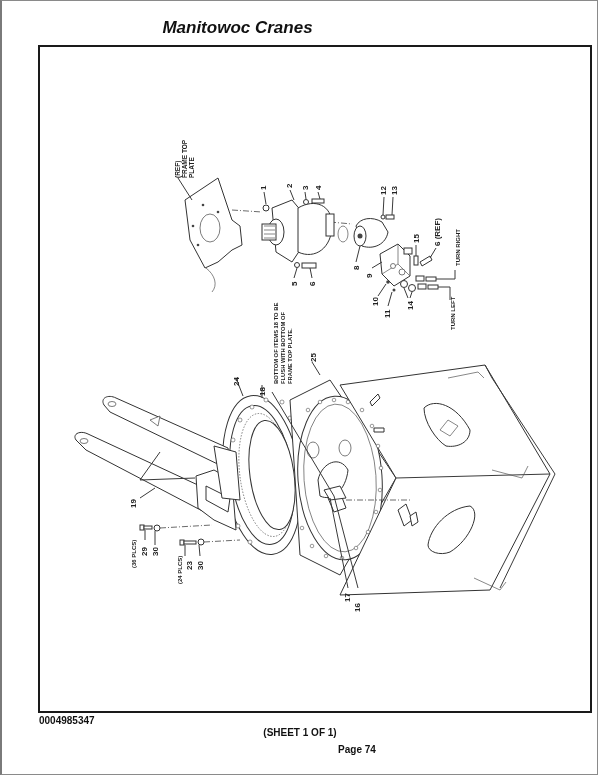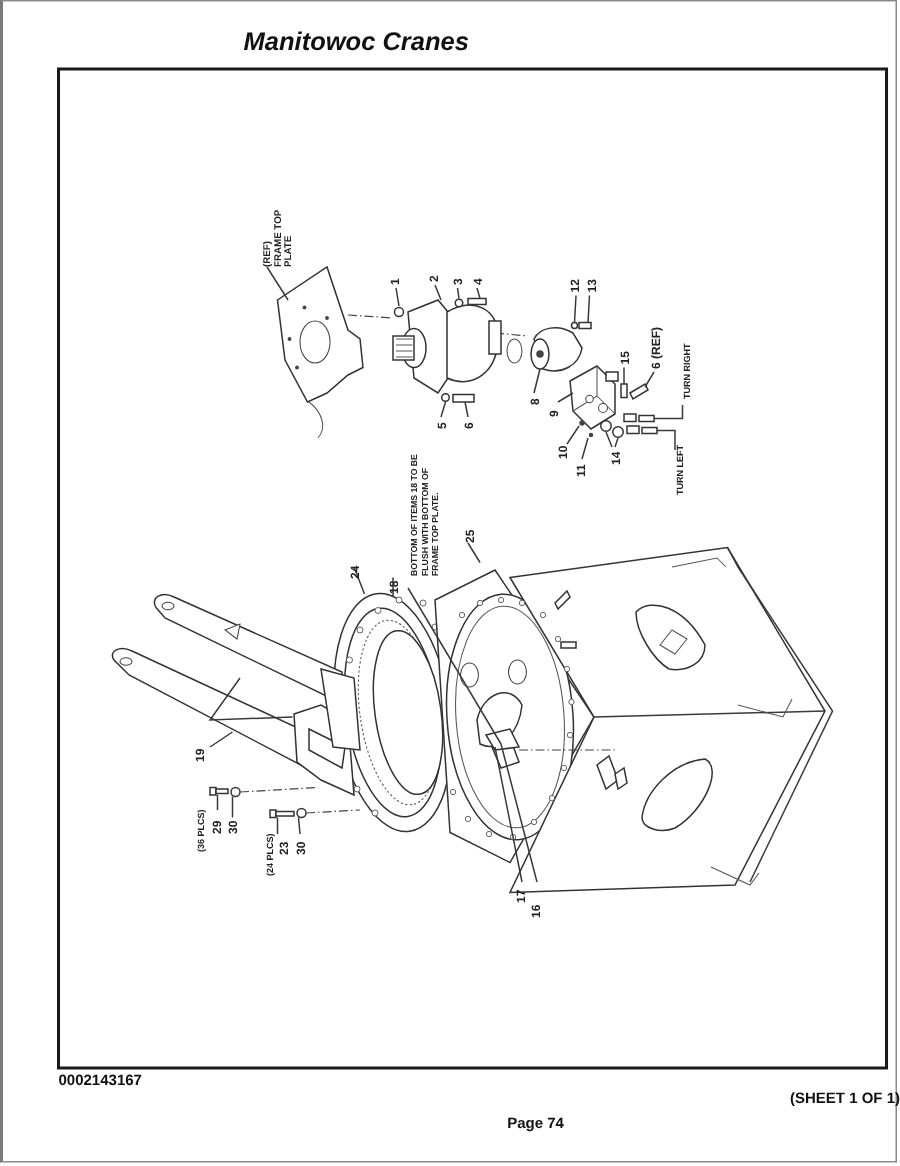--- a/index.html
+++ b/index.html
@@ -6,21 +6,21 @@
   body { width: 600px; height: 777px; position: relative; overflow: hidden;
          font-family: "Liberation Sans", sans-serif; }
   .page-edge { position: absolute; left: 0; top: 0; width: 598px; height: 775px;
                border: 1px solid #8a8a8a; border-left: 2px solid #7a7a7a; box-sizing: border-box; }
   .title { position: absolute; left: 0; width: 475px; top: 18px; text-align: center;
            font-size: 17px; font-weight: bold; font-style: italic; color: #111; }
   .frame { position: absolute; left: 38px; top: 45px; width: 554px; height: 668px;
            border: 2px solid #1a1a1a; box-sizing: border-box; background: #fff; }
   .frame svg { position: absolute; left: -2px; top: -2px; }
   .docnum { position: absolute; left: 39px; top: 715px; font-size: 10px; font-weight: bold; color: #111; }
-  .sheet { position: absolute; left: 0; width: 600px; top: 727px; text-align: right;
+  .sheet { position: absolute; left: 0; width: 600px; top: 727px; text-align: center;
            font-size: 10px; font-weight: bold; color: #111; box-sizing: border-box; }
   .pagenum { position: absolute; left: 0; width: 600px; top: 744px; text-align: center;
              font-size: 10px; font-weight: bold; color: #111; padding-left: 18px; box-sizing: border-box; margin-left: 48px; }
   .lbl { font-family: "Liberation Sans", sans-serif; font-weight: bold; fill: #222; }
   .ln { stroke: #3a3a3a; fill: none; stroke-width: 1; }
   .thin { stroke: #555; fill: none; stroke-width: 0.7; }
   .dash { stroke: #444; fill: none; stroke-width: 0.8; stroke-dasharray: 6 2 1 2; }
   .part { stroke: #333; fill: #fff; stroke-width: 1; }
   .hole { stroke: #444; fill: #fff; stroke-width: 0.7; }
   .dot { fill: #444; }
@@ -251,15 +251,15 @@
       <text transform="translate(182,584) rotate(-90)">(24 PLCS)</text>
     </g>
     <g class="lbl" font-size="5.8">
       <text transform="translate(278,384) rotate(-90)">BOTTOM OF ITEMS 18 TO BE</text>
       <text transform="translate(285,384) rotate(-90)">FLUSH WITH BOTTOM OF</text>
       <text transform="translate(292,384) rotate(-90)">FRAME TOP PLATE.</text>
     </g>
   </svg>
 </div>
 
-<div class="docnum">0002143167</div>
+<div class="docnum">0004985347</div>
 <div class="sheet">(SHEET 1 OF 1)</div>
 <div class="pagenum">Page 74</div>
 
 </body></html>

